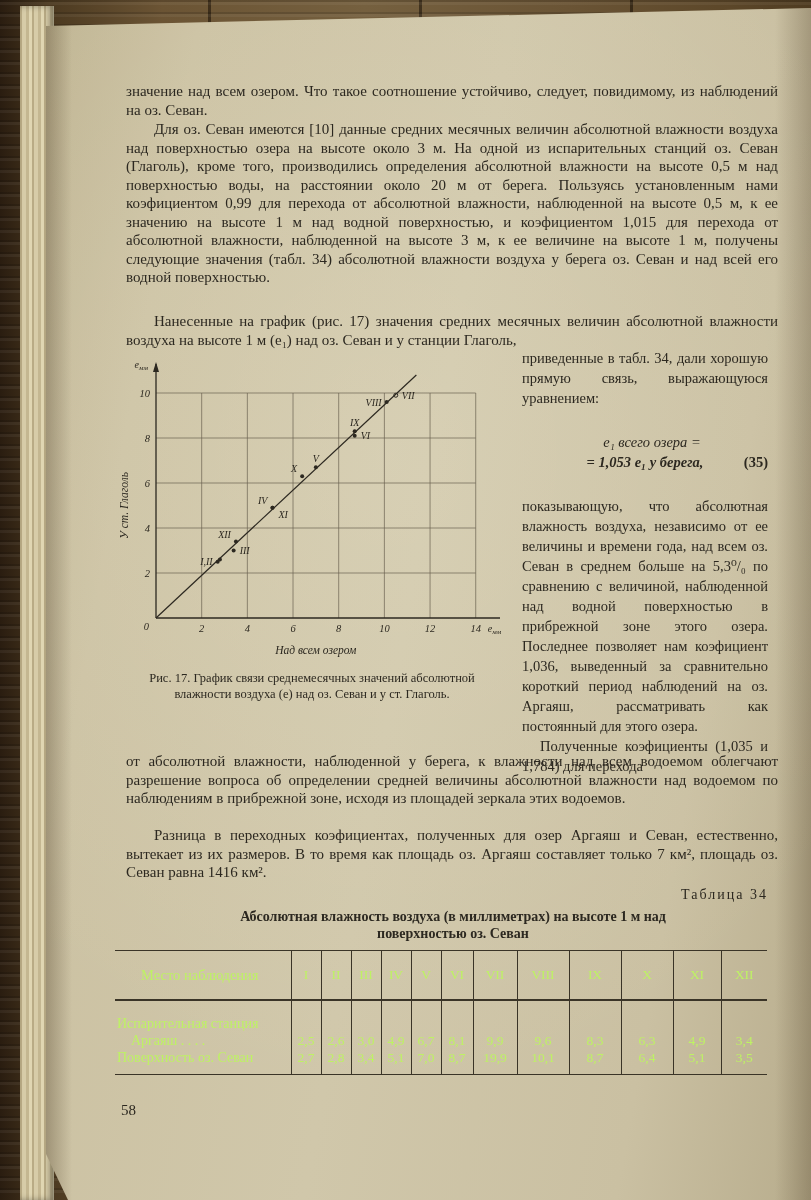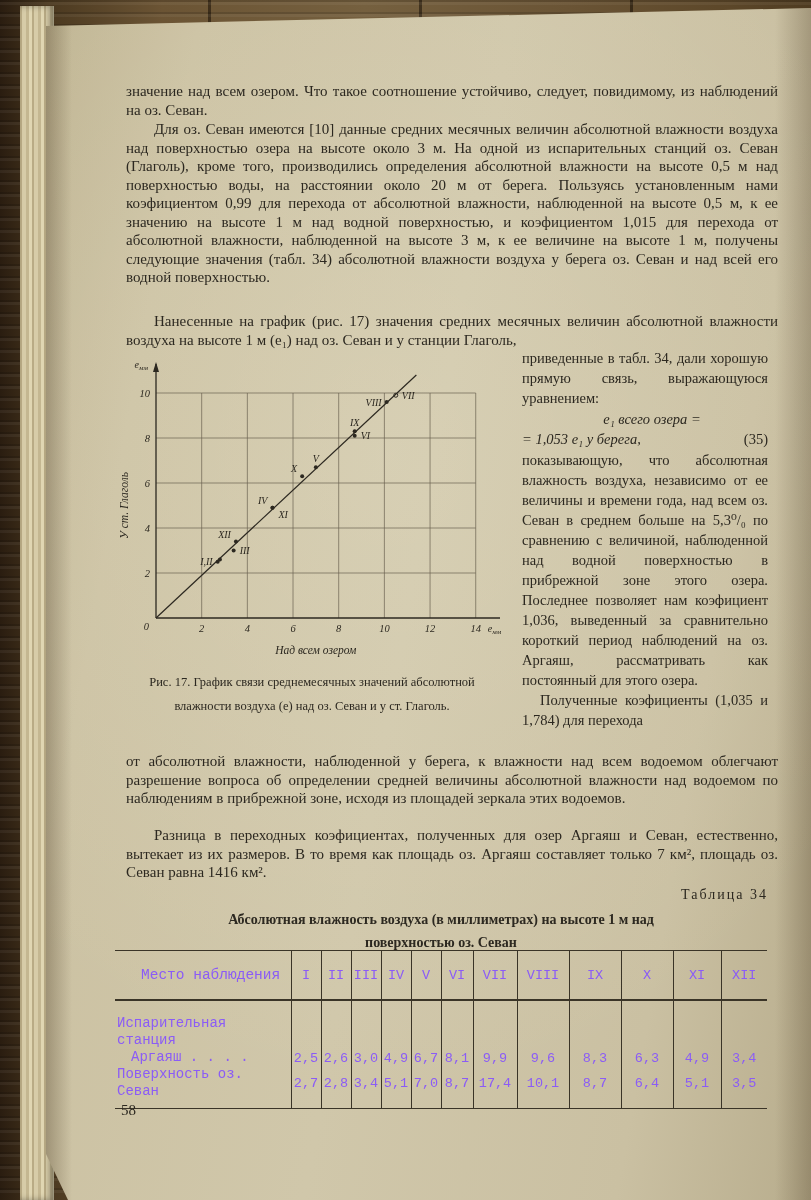--- a/index.html
+++ b/index.html
@@ -36,45 +36,45 @@
   .content{position:absolute;inset:0;color:#2c2820;}
   .p{
     position:absolute;left:126px;width:652px;margin:0;
     font-size:15px;line-height:18.5px;text-align:justify;hyphens:auto;
   }
   .indent{text-indent:28px;}
   .figure{position:absolute;left:116px;top:350px;width:392px;}
   #chart{width:392px;height:312px;}
   .caption{
     margin:8px 0 0 0;padding:0 14px;
-    font-size:12.5px;line-height:24px;text-align:center;
+    font-size:12.5px;line-height:16px;text-align:center;
   }
   .col{
     position:absolute;left:522px;top:348px;width:246px;
     font-size:14.5px;line-height:20px;text-align:justify;hyphens:auto;
   }
   .col p{margin:0;}
   .col-tail{text-indent:18px;}
-  .eq{margin:1px 0;font-style:italic;}
+  .eq{margin:24px 0;font-style:italic;}
   .eq-l1{text-align:center;padding-left:14px;}
-  .eq-l2{position:relative;}
+  .eq-l2{text-align:center;position:relative;font-weight:bold;}
   .eq-ref{position:absolute;right:0;top:0;font-style:normal;}
   .tlabel{
     position:absolute;left:115px;top:886px;width:652px;margin:1px;
     font-size:14px;text-align:right;letter-spacing:2px;
   }
   .ttitle{
-    position:absolute;left:206px;top:908px;width:470px;margin:0;
-    font-size:14px;line-height:23px;font-weight:bold;text-align:center;
+    position:absolute;left:218px;top:908px;width:470px;margin:0;
+    font-size:14px;line-height:17px;font-weight:bold;text-align:center;
   }
   #obs-table{
     position:absolute;left:115px;top:950px;width:652px;
     border-collapse:collapse;table-layout:fixed;
-    font-size:13.5px;color:#8b5cf6;
-    border-top:1.5px solid #3a3427;border-bottom:1.5px solid #3a3427;font-family:Liberation Mono, monospace;
+    font-size:13.5px;color:#bef264;
+    border-top:1.5px solid #3a3427;border-bottom:1.5px solid #3a3427;
   }
   #obs-table th,#obs-table td{
     border-left:1.2px solid #3a3427;padding:0 2px;text-align:center;font-weight:normal;
   }
   #obs-table th:first-child,#obs-table td:first-child{border-left:none;text-align:left;}
   #obs-table thead th{height:48px;border-bottom:2.6px solid #3a3427;vertical-align:middle;}
   #obs-table th.name-h{padding-left:26px;font-size:14.5px;}
   #obs-table tbody tr.row0 td{padding-top:14px;vertical-align:bottom;}
   #obs-table tbody tr.row1 td{padding-bottom:8px;}
   #obs-table td.name-c{font-size:14px;line-height:17px;}
@@ -230,21 +230,21 @@
         <tr class="row1">
           <td class="name-c">
             <div>Поверхность оз. Севан</div>
           </td>
           <td class="num-c">2,7</td>
           <td class="num-c">2,8</td>
           <td class="num-c">3,4</td>
           <td class="num-c">5,1</td>
           <td class="num-c">7,0</td>
           <td class="num-c">8,7</td>
-          <td class="num-c">17,4</td>
+          <td class="num-c">19,9</td>
           <td class="num-c">10,1</td>
           <td class="num-c">8,7</td>
           <td class="num-c">6,4</td>
           <td class="num-c">5,1</td>
           <td class="num-c">3,5</td>
         </tr>
       </tbody>
     </table>
 
   <p class="pagenum">58</p>

